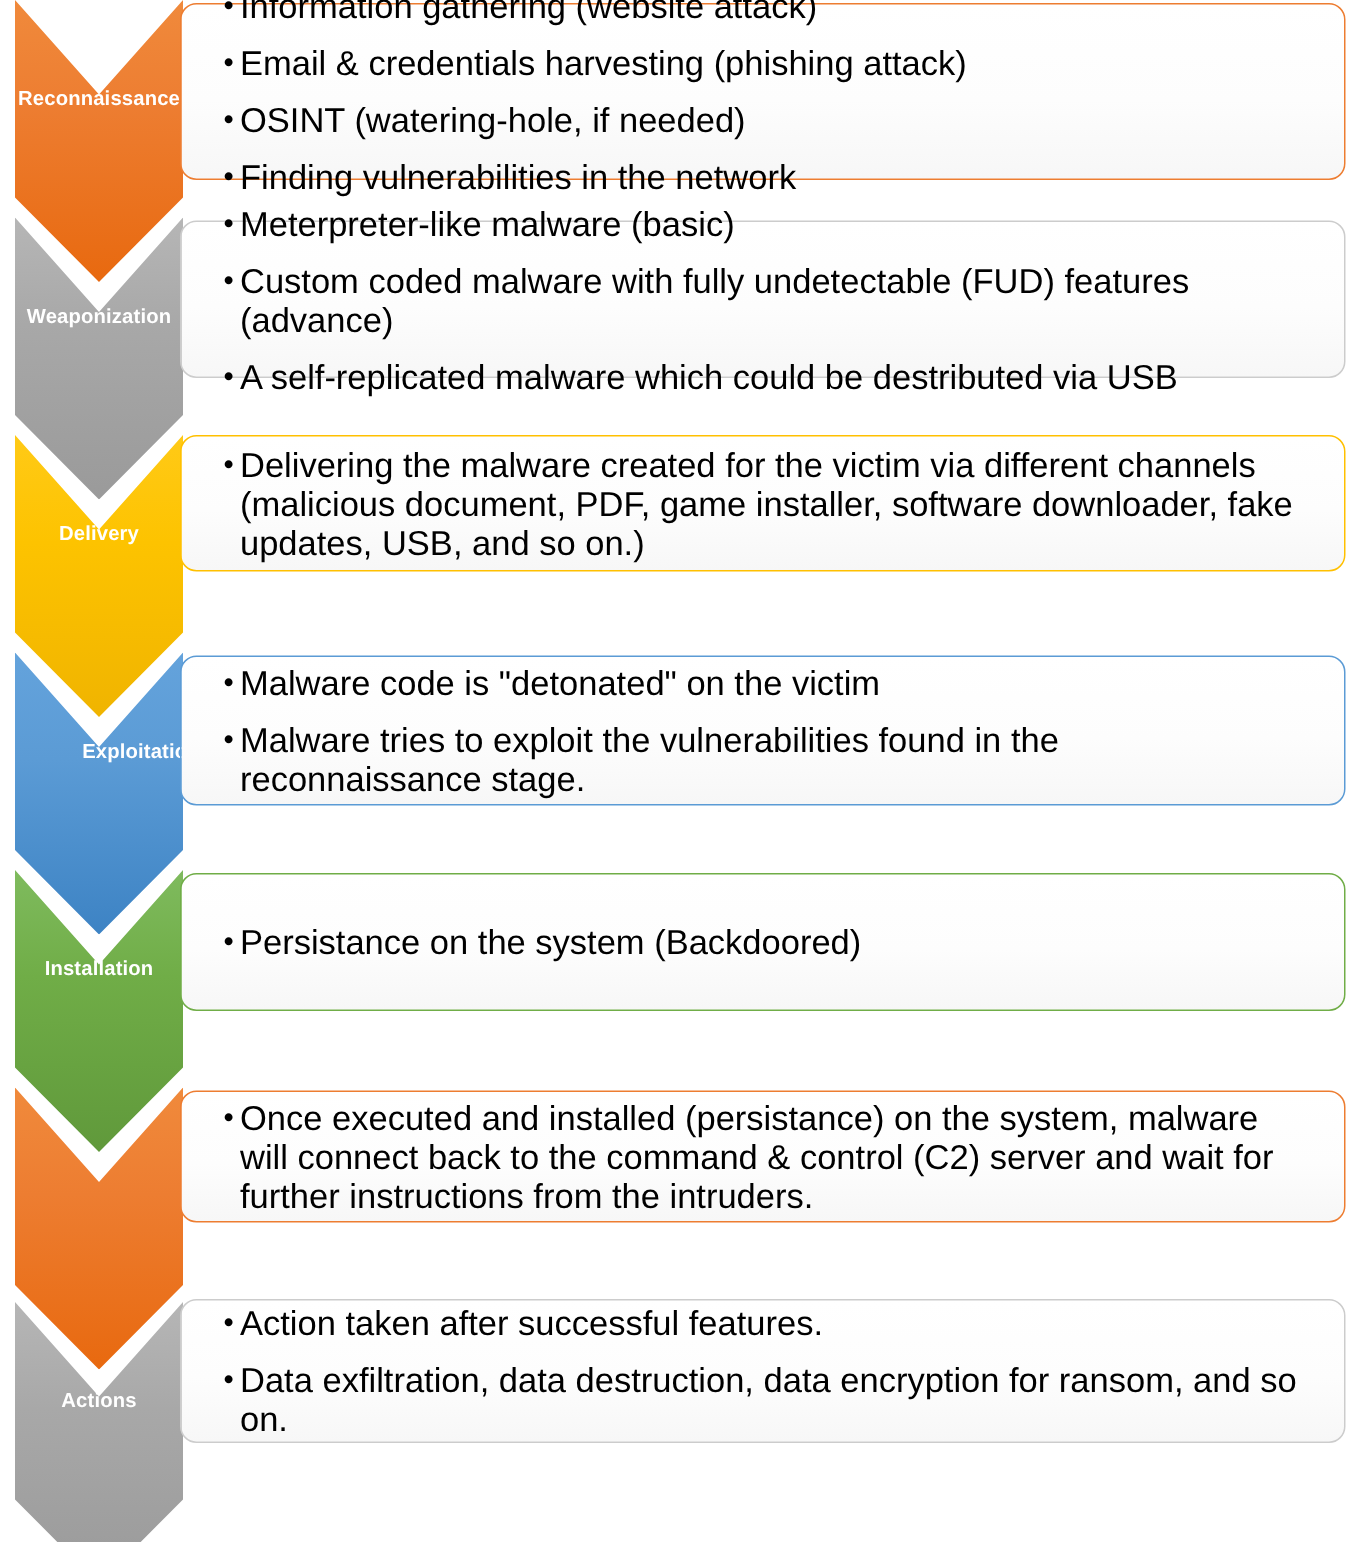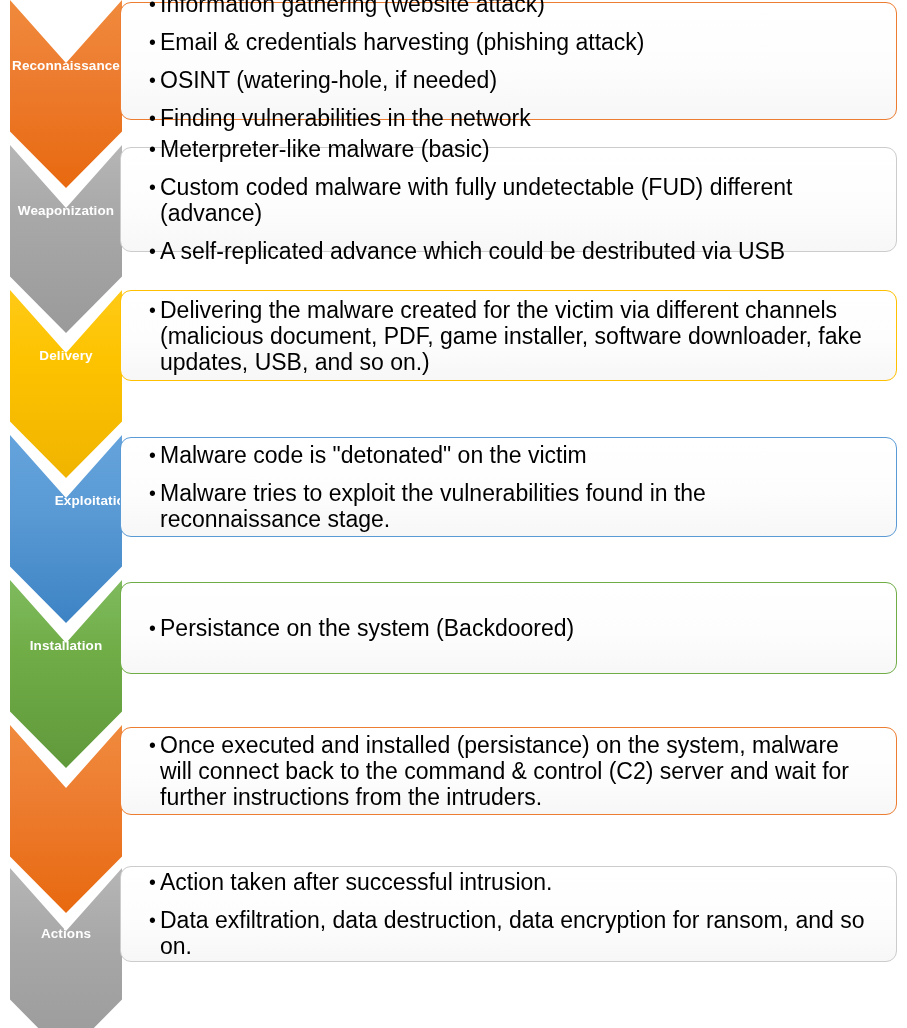--- a/index.html
+++ b/index.html
@@ -120,22 +120,22 @@
           <li>Finding vulnerabilities in the network</li>
         </ul>
       </div>
     </div>
     <div class="stage-row" style="top: 145px; height: 188px;">
       <div class="chevron fill-gray" style="height: 188px;"></div>
       <div class="chevron-label" style="height: 130px;">Weaponization</div>
       <div class="callout" style="top: 2px; height: 105px; border-color: rgb(204, 204, 204);">
         <ul class="bullets">
           <li>Meterpreter-like malware (basic)</li>
-          <li>Custom coded malware with fully undetectable (FUD) different (advance)</li>
-          <li>A self-replicated advance which could be destributed via USB</li>
+          <li>Custom coded malware with fully undetectable (FUD) features (advance)</li>
+          <li>A self-replicated malware which could be destributed via USB</li>
         </ul>
       </div>
     </div>
     <div class="stage-row" style="top: 290px; height: 188px;">
       <div class="chevron fill-yellow" style="height: 188px;"></div>
       <div class="chevron-label" style="height: 130px;">Delivery</div>
       <div class="callout" style="top: 0; height: 91px; border-color: rgb(255, 192, 0);">
         <ul class="bullets">
           <li>Delivering the malware created for the victim via different channels (malicious document, PDF, game installer, software downloader, fake updates, USB, and so on.)</li>
         </ul>
@@ -166,18 +166,18 @@
         <ul class="bullets">
           <li>Once executed and installed (persistance) on the system, malware will connect back to the command &amp; control (C2) server and wait for further instructions from the intruders.</li>
         </ul>
       </div>
     </div>
     <div class="stage-row" style="top: 868px; height: 188px;">
       <div class="chevron fill-gray" style="height: 188px;"></div>
       <div class="chevron-label" style="height: 130px;">Actions</div>
       <div class="callout" style="top: -2px; height: 96px; border-color: rgb(204, 204, 204);">
         <ul class="bullets">
-          <li>Action taken after successful intrusion.</li>
+          <li>Action taken after successful features.</li>
           <li>Data exfiltration, data destruction, data encryption for ransom, and so on.</li>
         </ul>
       </div>
     </div>
   </div>
 
 </body></html>

